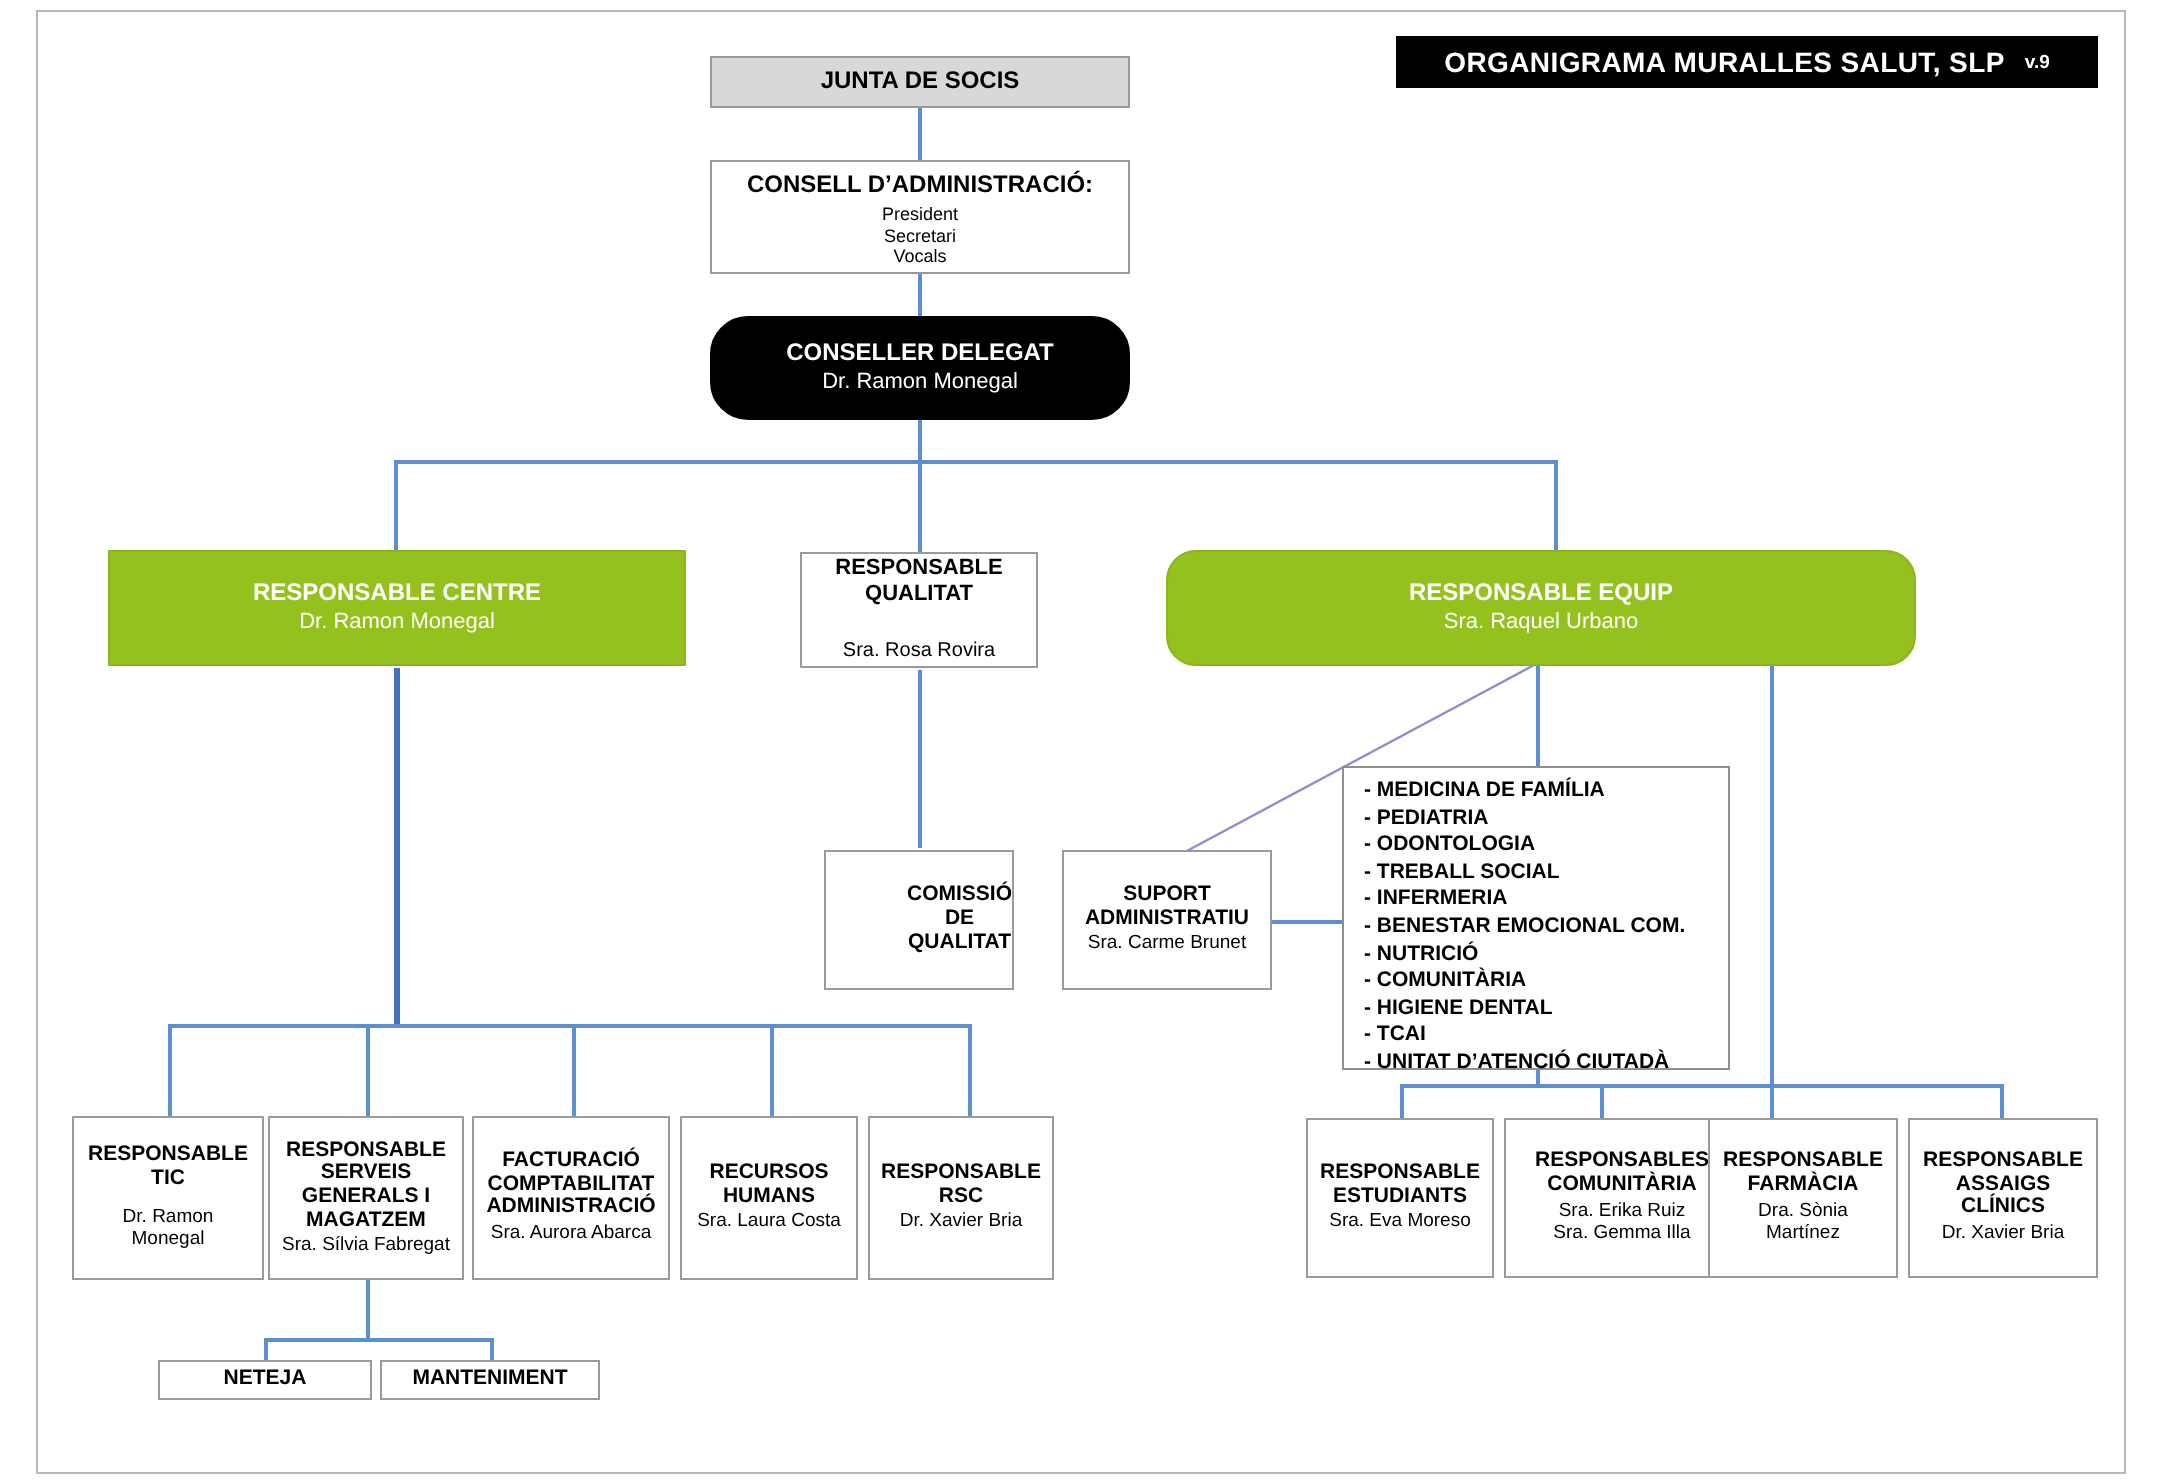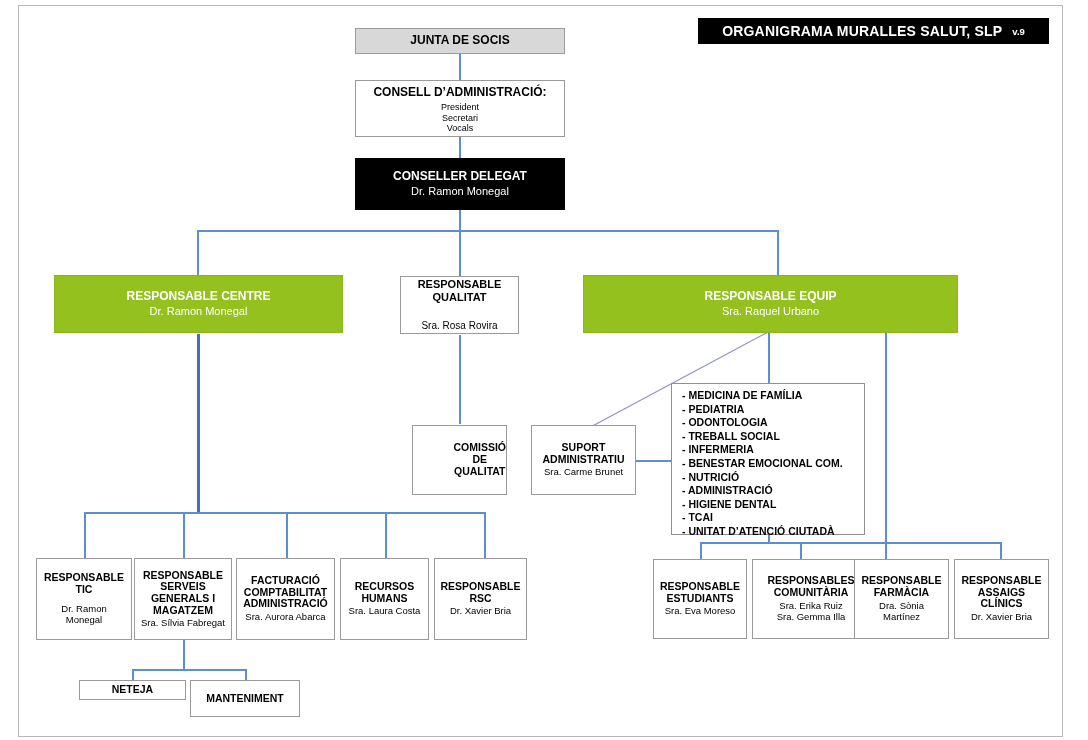--- a/index.html
+++ b/index.html
@@ -39,21 +39,21 @@
     line-height: 1.12;
     white-space: pre-line;
   }
   .node .sub {
     font-weight: normal;
     line-height: 1.15;
     white-space: pre-line;
   }
   
   .grey   { background: #d8d8d8; border-color: #9a9a9a; }
-  .black  { background: #000000; border-color: #000000; color: #ffffff; }
+  .black  { background: #000000; border-color: #000000; color: #ffffff; border-radius: 19px; }
   .green  { background: #95c11f; border-color: #8ab61c; color: #ffffff; }
   .plain  { background: #ffffff; }
 
   .title-banner {
     position: absolute;
     background: #000000;
     color: #ffffff;
     display: flex;
     align-items: center;
     justify-content: center;
@@ -166,21 +166,21 @@
     <span class="ttl" style="font-size:12px;">RESPONSABLE CENTRE</span>
     <span class="sub" style="font-size:11px; margin-top:2px;">Dr. Ramon Monegal</span>
   </div>
 
   <div class="node plain" style="left:400px; top:276px; width:119px; height:58px;">
     <span class="ttl" style="font-size:11px;">RESPONSABLE
 QUALITAT</span>
     <span class="sub" style="font-size:10px; margin-top:17px;">Sra. Rosa Rovira</span>
   </div>
 
-  <div class="node green" style="left:583px; top:275px; width:375px; height:58px;">
+  <div class="node green" style="left:583px; top:275px; width:375px; height:58px;border-radius:15px;">
     <span class="ttl" style="font-size:12px;">RESPONSABLE EQUIP</span>
     <span class="sub" style="font-size:11px; margin-top:2px;">Sra. Raquel Urbano</span>
   </div>
 
   <div class="node plain" style="left:412px; top:425px; width:95px; height:70px;align-items:flex-end;">
     <span class="ttl" style="font-size:10.5px;">COMISSIÓ
 DE
 QUALITAT</span>
   </div>
 
@@ -192,21 +192,21 @@
 
   <div class="svc-list" style="left:671px; top:383px; width:194px; height:152px;">
     <ul>
       <li>- MEDICINA DE FAMÍLIA</li>
       <li>- PEDIATRIA</li>
       <li>- ODONTOLOGIA</li>
       <li>- TREBALL SOCIAL</li>
       <li>- INFERMERIA</li>
       <li>- BENESTAR  EMOCIONAL COM.</li>
       <li>- NUTRICIÓ</li>
-      <li>- ADMINISTRACIÓ</li>
+      <li>- COMUNITÀRIA</li>
       <li>- HIGIENE DENTAL</li>
       <li>- TCAI</li>
       <li>- UNITAT D’ATENCIÓ CIUTADÀ</li>
     </ul>
   </div>
 
   <div class="node plain" style="left:36px; top:558px; width:96px; height:82px;">
     <span class="ttl" style="font-size:10.5px;">RESPONSABLE
 TIC</span>
     <span class="sub" style="font-size:9.5px; margin-top:8px;">Dr. Ramon
@@ -237,21 +237,21 @@
   <div class="node plain" style="left:434px; top:558px; width:93px; height:82px;">
     <span class="ttl" style="font-size:10.5px;">RESPONSABLE
 RSC</span>
     <span class="sub" style="font-size:9.5px; margin-top:2px;">Dr. Xavier Bria</span>
   </div>
 
   <div class="node plain" style="left:79px; top:680px; width:107px; height:20px;">
     <span class="ttl" style="font-size:10.5px;">NETEJA</span>
   </div>
 
-  <div class="node plain" style="left:190px; top:680px; width:110px; height:37px;">
+  <div class="node plain" style="left:190px; top:680px; width:110px; height:20px;">
     <span class="ttl" style="font-size:10.5px;">MANTENIMENT</span>
   </div>
 
   <div class="node plain" style="left:653px; top:559px; width:94px; height:80px;">
     <span class="ttl" style="font-size:10.5px;">RESPONSABLE
 ESTUDIANTS</span>
     <span class="sub" style="font-size:9.5px; margin-top:2px;">Sra. Eva Moreso</span>
   </div>
 
   <div class="node plain" style="left:752px; top:559px; width:118px; height:80px;">

